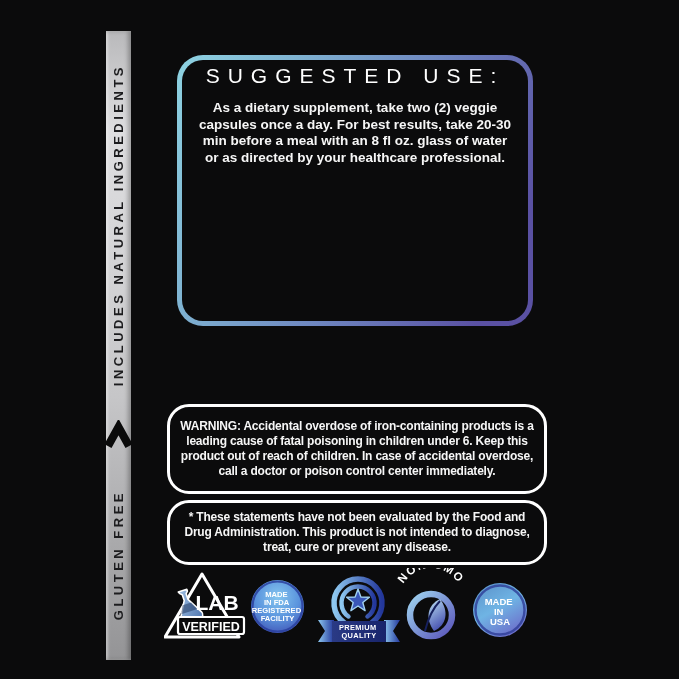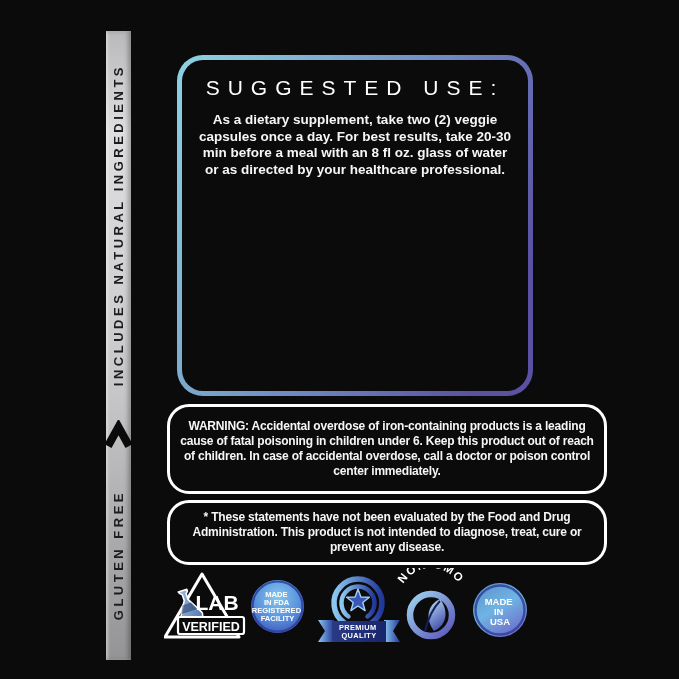--- a/index.html
+++ b/index.html
@@ -16,36 +16,36 @@
   }
   .side-seg-top{flex:0 0 389px;display:flex;align-items:center;justify-content:center;}
   .side-seg-bot{flex:1 1 auto;display:flex;align-items:center;justify-content:center;}
   .side-text{
     writing-mode:vertical-rl;transform:rotate(180deg);
     font-size:13px;font-weight:600;letter-spacing:3.5px;color:#1c1c1e;white-space:nowrap;
   }
   .chevron-wrap{flex:0 0 30px;display:flex;align-items:center;justify-content:center;}
   
   .suggested-box{
-    position:absolute;left:177px;top:55px;width:356px;height:341px;box-sizing:border-box;
+    position:absolute;left:177px;top:55px;width:356px;height:271px;box-sizing:border-box;
     border:5px solid transparent;border-radius:26px;
     background:linear-gradient(#0b0b0c,#0b0b0c) padding-box,
                linear-gradient(115deg,#8ed3e2 0%,#7fb3d2 25%,#6e86c0 55%,#5a51a3 88%) border-box;
-    padding:14px 12px 0;text-align:center;
+    padding:2px 12px 0;text-align:center;
   }
   .suggested-box h1{
     margin:2px 0 12px;font-size:21px;font-weight:400;letter-spacing:8px;color:#ffffff;
   }
   .suggested-box p{
     margin:0 1px 14px;font-size:13.5px;line-height:1.23;font-weight:700;color:#f6f6f6;
   }
   .suggested-box p.keep-out{font-size:12.5px;letter-spacing:-0.2px;}
   
   .outline-box{
-    position:absolute;left:167px;width:440px;box-sizing:border-box;
+    position:absolute;left:167px;width:380px;box-sizing:border-box;
     border:3px solid #ffffff;border-radius:22px;background:transparent;
     text-align:center;padding:7px 8px;
   }
   .outline-box p{margin:0;font-size:12px;line-height:1.26;font-weight:700;letter-spacing:-0.2px;color:#f6f6f6;}
   .warning{top:404px;min-height:90px;display:flex;align-items:center;justify-content:center;}
   .disclaimer{top:500px;min-height:62px;display:flex;align-items:center;justify-content:center;}
   
   .badges{position:absolute;left:160px;top:568px;width:390px;height:100px;}
   .badge{position:absolute;}
   .b-lab{left:4px;top:4px;}

